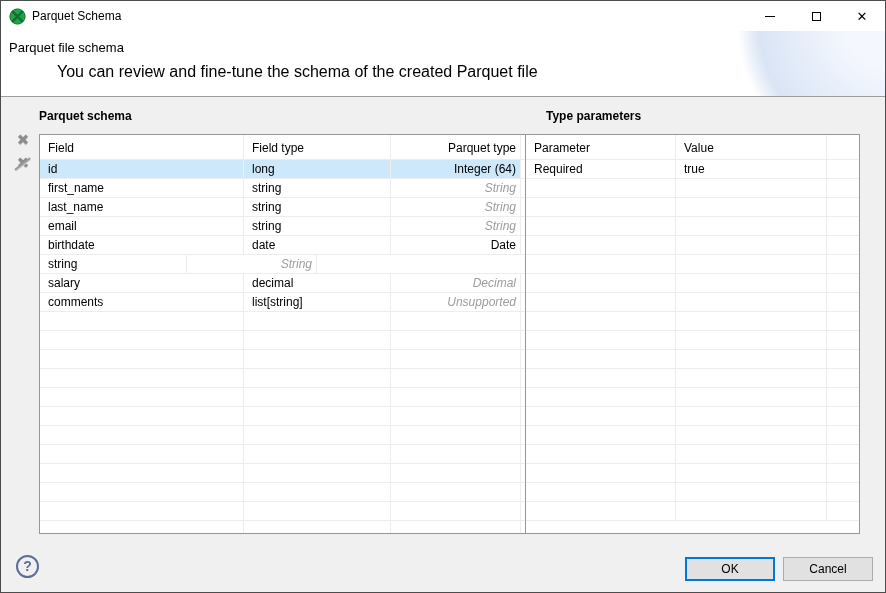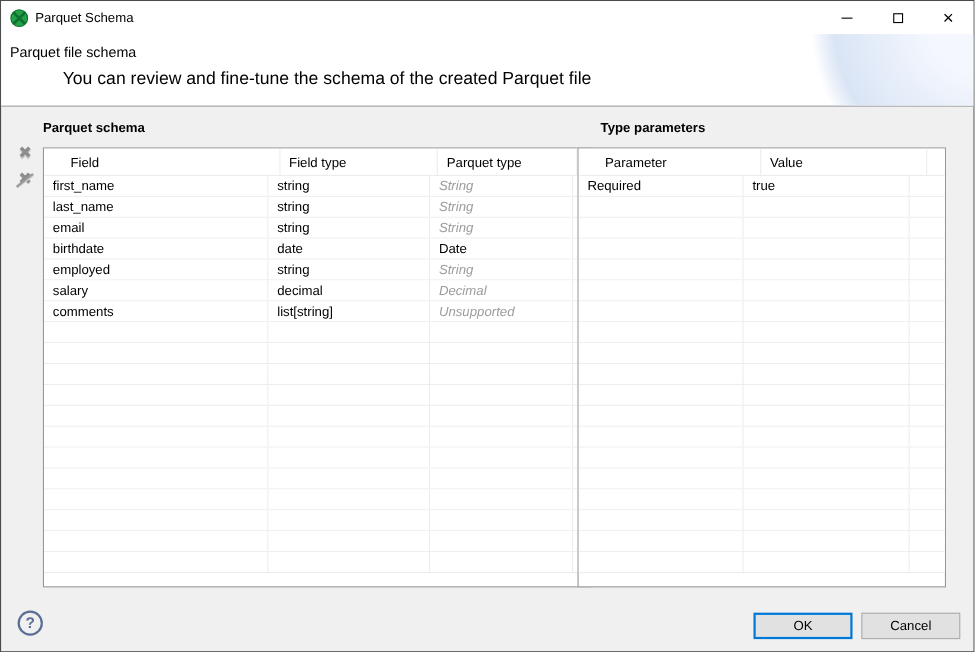--- a/index.html
+++ b/index.html
@@ -37,27 +37,27 @@
                text-shadow:0 1px 0 #cfcfcf; }
   .tool-icon .slash { position:absolute; left:0px; top:9px; width:19px; height:2px;
                background:#9a9a9a; transform:rotate(-38deg); box-shadow:0 1px 0 #d4d4d4; }
   .icon-del { top:130px; }
   .icon-del-all { top:153px; }
   
   .tbl { position:absolute; top:133px; background:#fff; border:1px solid #979797; overflow:hidden; }
   .tbl-schema { left:38px;  width:499px; height:400px; }
   .tbl-params { left:524px; width:335px; height:400px; }
   .trow, .thead { display:flex; background:#fff; border-bottom:1px solid #ededed; }
-  .thead { height:25px;padding-left:16px; }
+  .thead { height:25px; }
   .trow  { height:19px; }
   .cell { border-right:1px solid #ededed; padding:2px 4px 0 8px; overflow:hidden;
           white-space:nowrap; font-size:12px; line-height:15px; }
   .thead .cell { padding-top:6px; }
   .fill { border-right:none; flex:1 1 auto; }
-  .w1{width:204px;} .w2{width:147px;} .w3{width:130px;}
+  .w1{width:204px;} .w2{width:147px;} .w3{width:130px;text-align:right;}
   .p1{width:150px;} .p2{width:151px;}
   .muted { color:#9c9c9c; font-style:italic; }
   .trow.selected .cell:not(.fill) { background:#cce8fa; }
   
   .help-btn { position:absolute; left:15px; top:554px; width:23px; height:23px;
               border:2px solid #5a6e96; border-radius:50%; color:#5a6e96;
               font-weight:bold; font-size:14px; line-height:19px; text-align:center;
               background:#f0f0f0; cursor:default; }
   .btn { position:absolute; top:556px; width:90px; height:24px; background:#e1e1e1;
          font-size:12px; text-align:center; padding:0; cursor:default;
@@ -109,20 +109,26 @@
   </div>
 
   <div class="tbl tbl-schema">
     <div class="thead">
       <span class="cell w1">Field</span>
       <span class="cell w2">Field type</span>
       <span class="cell w3">Parquet type</span>
       <span class="cell fill"></span>
     </div>
     <div id="schema-rows">
+        <div class="trow selected">
+          <span class="cell w1">id</span>
+          <span class="cell w2">long</span>
+          <span class="cell w3">Integer (64)</span>
+          <span class="cell fill"></span>
+        </div>
         <div class="trow">
           <span class="cell w1">first_name</span>
           <span class="cell w2">string</span>
           <span class="cell w3 muted">String</span>
           <span class="cell fill"></span>
         </div>
         <div class="trow">
           <span class="cell w1">last_name</span>
           <span class="cell w2">string</span>
           <span class="cell w3 muted">String</span>
@@ -134,21 +140,20 @@
           <span class="cell w3 muted">String</span>
           <span class="cell fill"></span>
         </div>
         <div class="trow">
           <span class="cell w1">birthdate</span>
           <span class="cell w2">date</span>
           <span class="cell w3">Date</span>
           <span class="cell fill"></span>
         </div>
         <div class="trow">
-          <span class="cell w1">employed</span>
           <span class="cell w2">string</span>
           <span class="cell w3 muted">String</span>
           <span class="cell fill"></span>
         </div>
         <div class="trow">
           <span class="cell w1">salary</span>
           <span class="cell w2">decimal</span>
           <span class="cell w3 muted">Decimal</span>
           <span class="cell fill"></span>
         </div>

